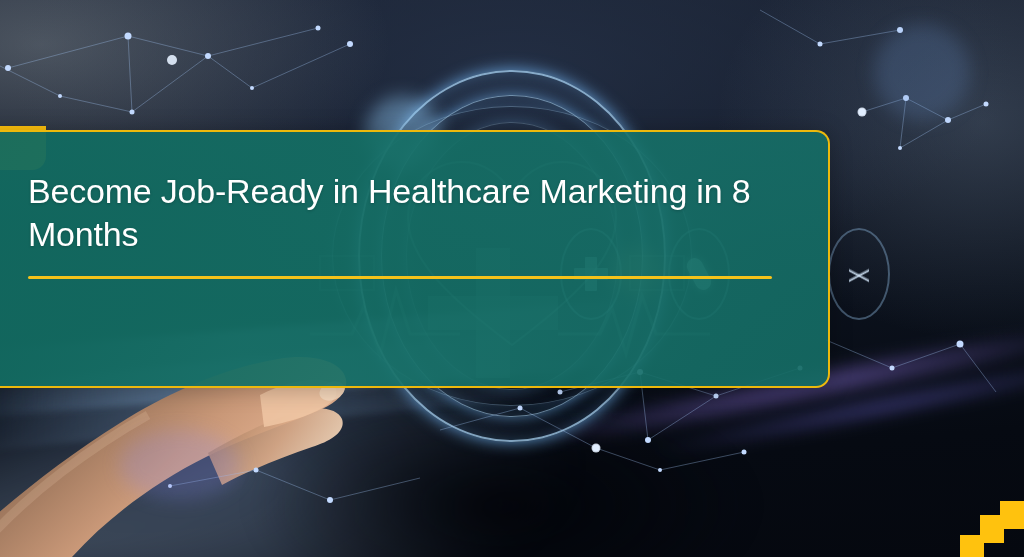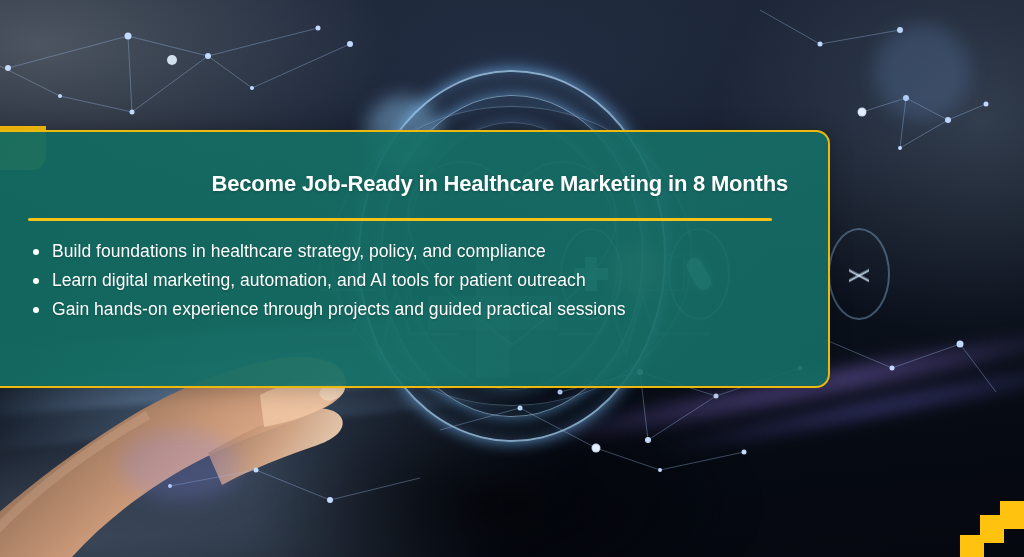--- a/index.html
+++ b/index.html
@@ -158,27 +158,26 @@
     border:2px solid #EDB90C;
     border-left:none;
     border-radius:0 14px 14px 0;
     z-index:5;
     padding:38px 0 0 52px;
     box-shadow:0 2px 22px rgba(0,0,0,.25);
   }
 
   .headline{
     color:#ffffff;
-    font-size:22px;
-    font-weight:700;
+    font-size:34px;
+    font-weight:400;
     line-height:1.27;
     letter-spacing:-.2px;
     max-width:760px;
     text-shadow:0 1px 3px rgba(0,0,0,.20);
-    text-align:right;
   }
 
   .divider{
     margin:20px 0 16px 0;
     width:744px; height:3px;
     background:#F5C21A;
     border-radius:2px;
   }
 
   .bullets{ list-style:none; }
@@ -336,20 +335,15 @@
   <div class="accent-tl"></div>
   <div class="accent-br">
     <div class="step s1"></div>
     <div class="step s2"></div>
     <div class="step s3"></div>
   </div>
 
   <div class="card" style="border-color: rgb(237, 185, 12);">
     <h1 class="headline">Become Job-Ready in Healthcare Marketing in 8 Months</h1>
     <div class="divider" style="background: rgb(245, 194, 26);"></div>
-    <ul class="bullets">
-      <li>Build foundations in healthcare strategy, policy, and compliance</li>
-      <li>Learn digital marketing, automation, and AI tools for patient outreach</li>
-      <li>Gain hands-on experience through projects and guided practical sessions</li>
-    </ul>
   </div>
 
 </div>
 
 </body></html>

